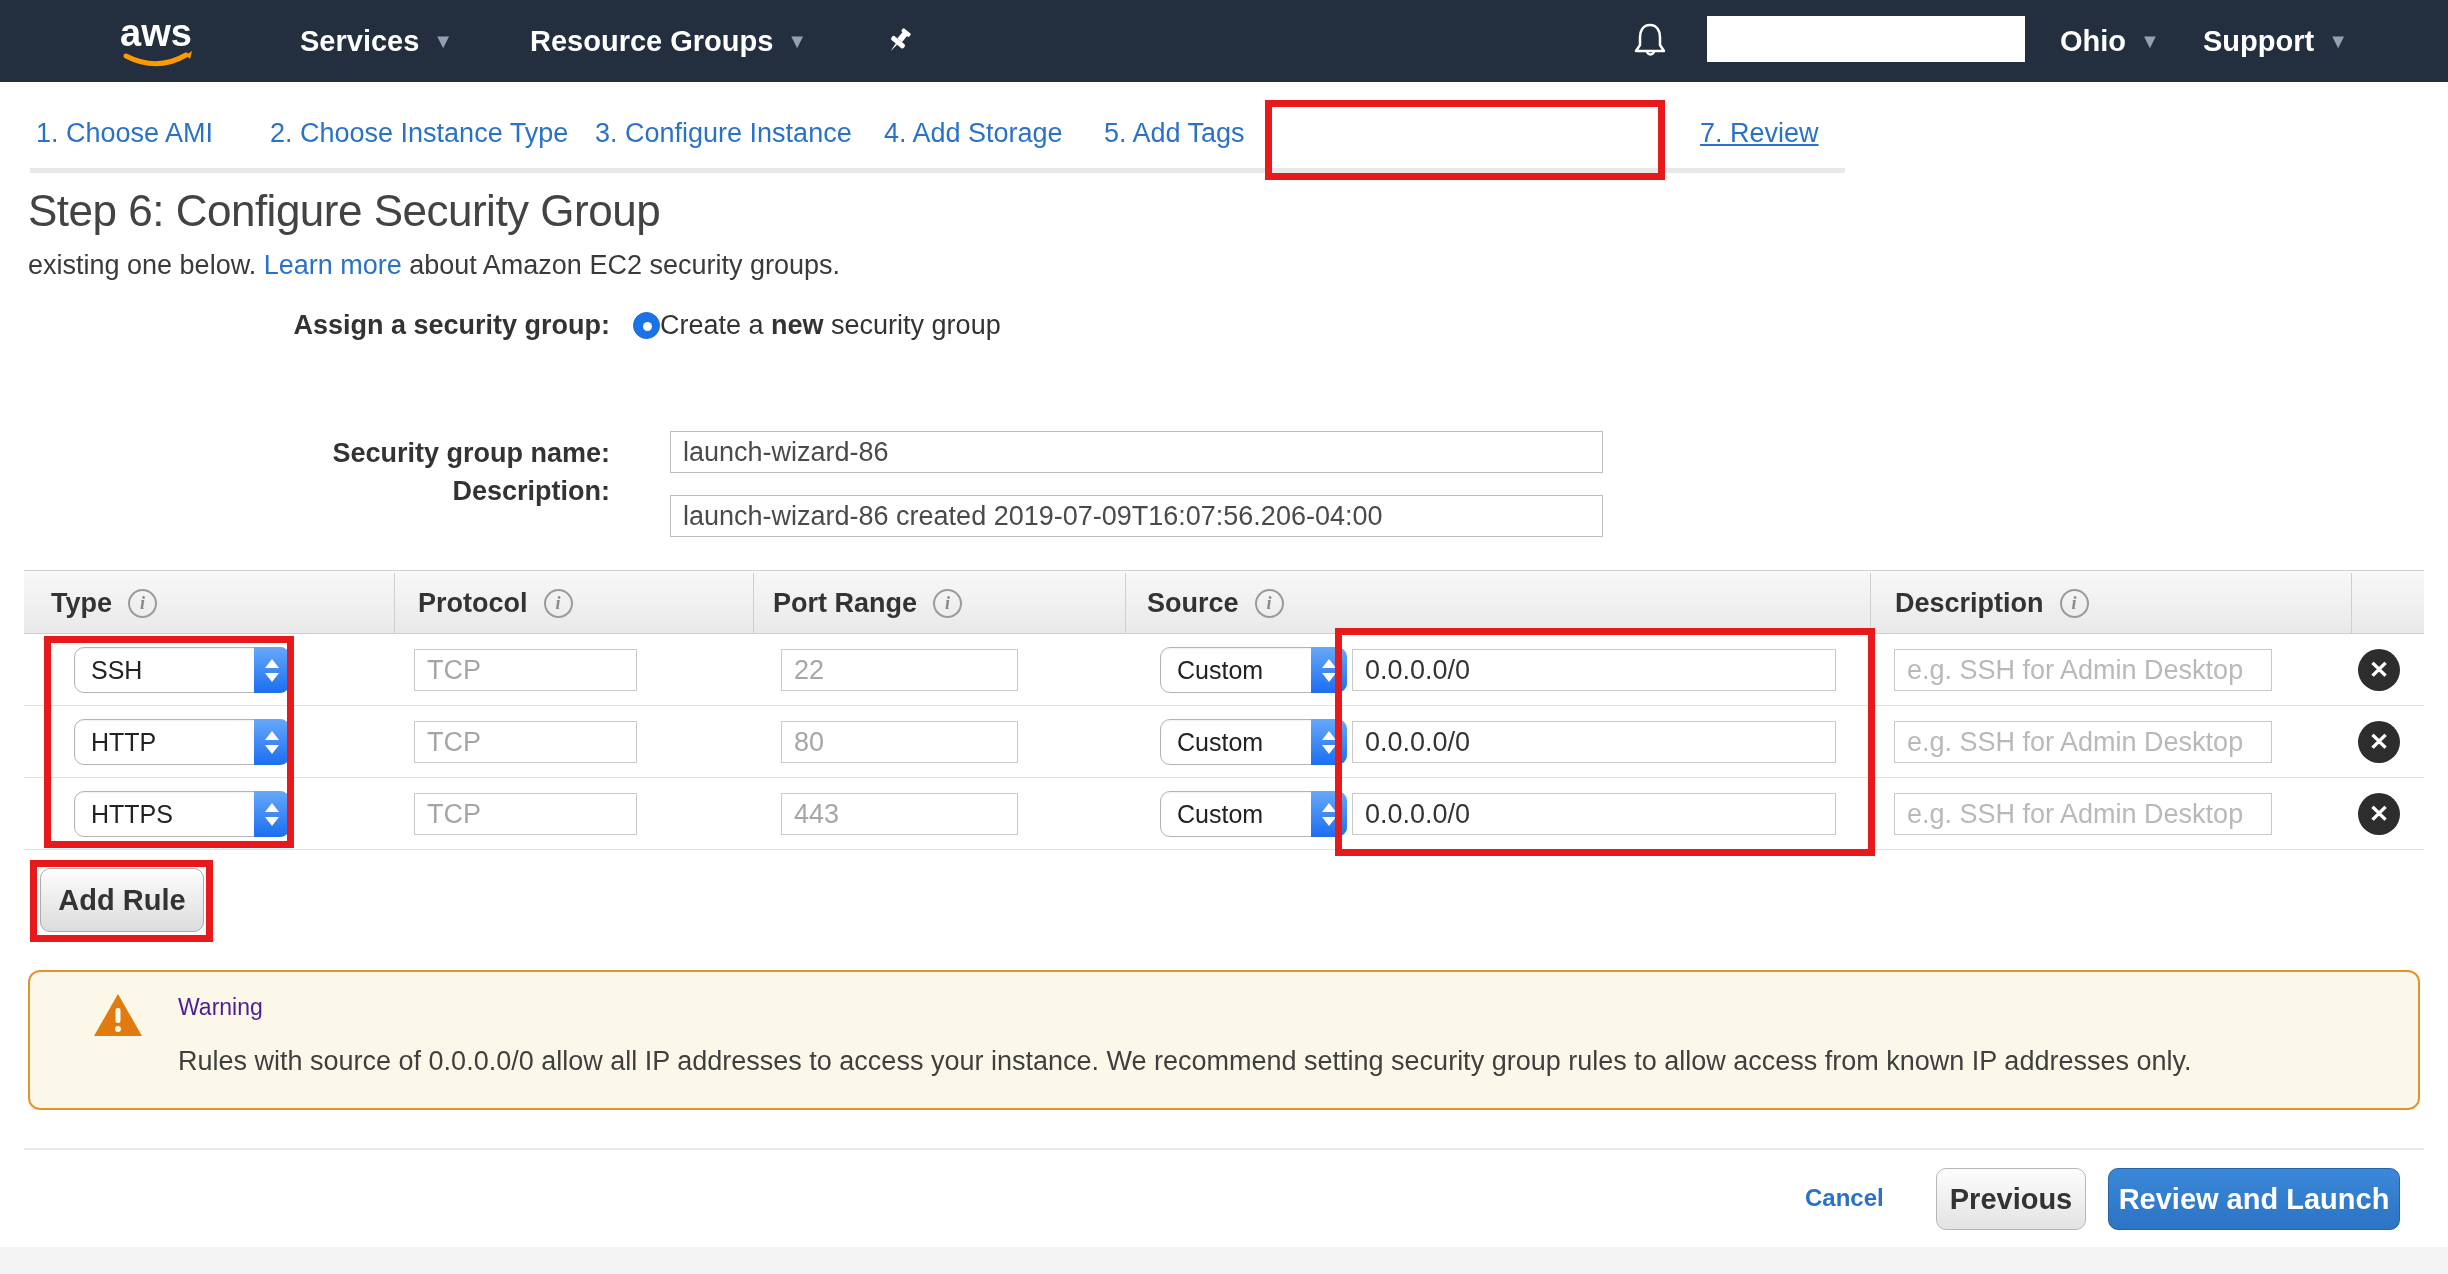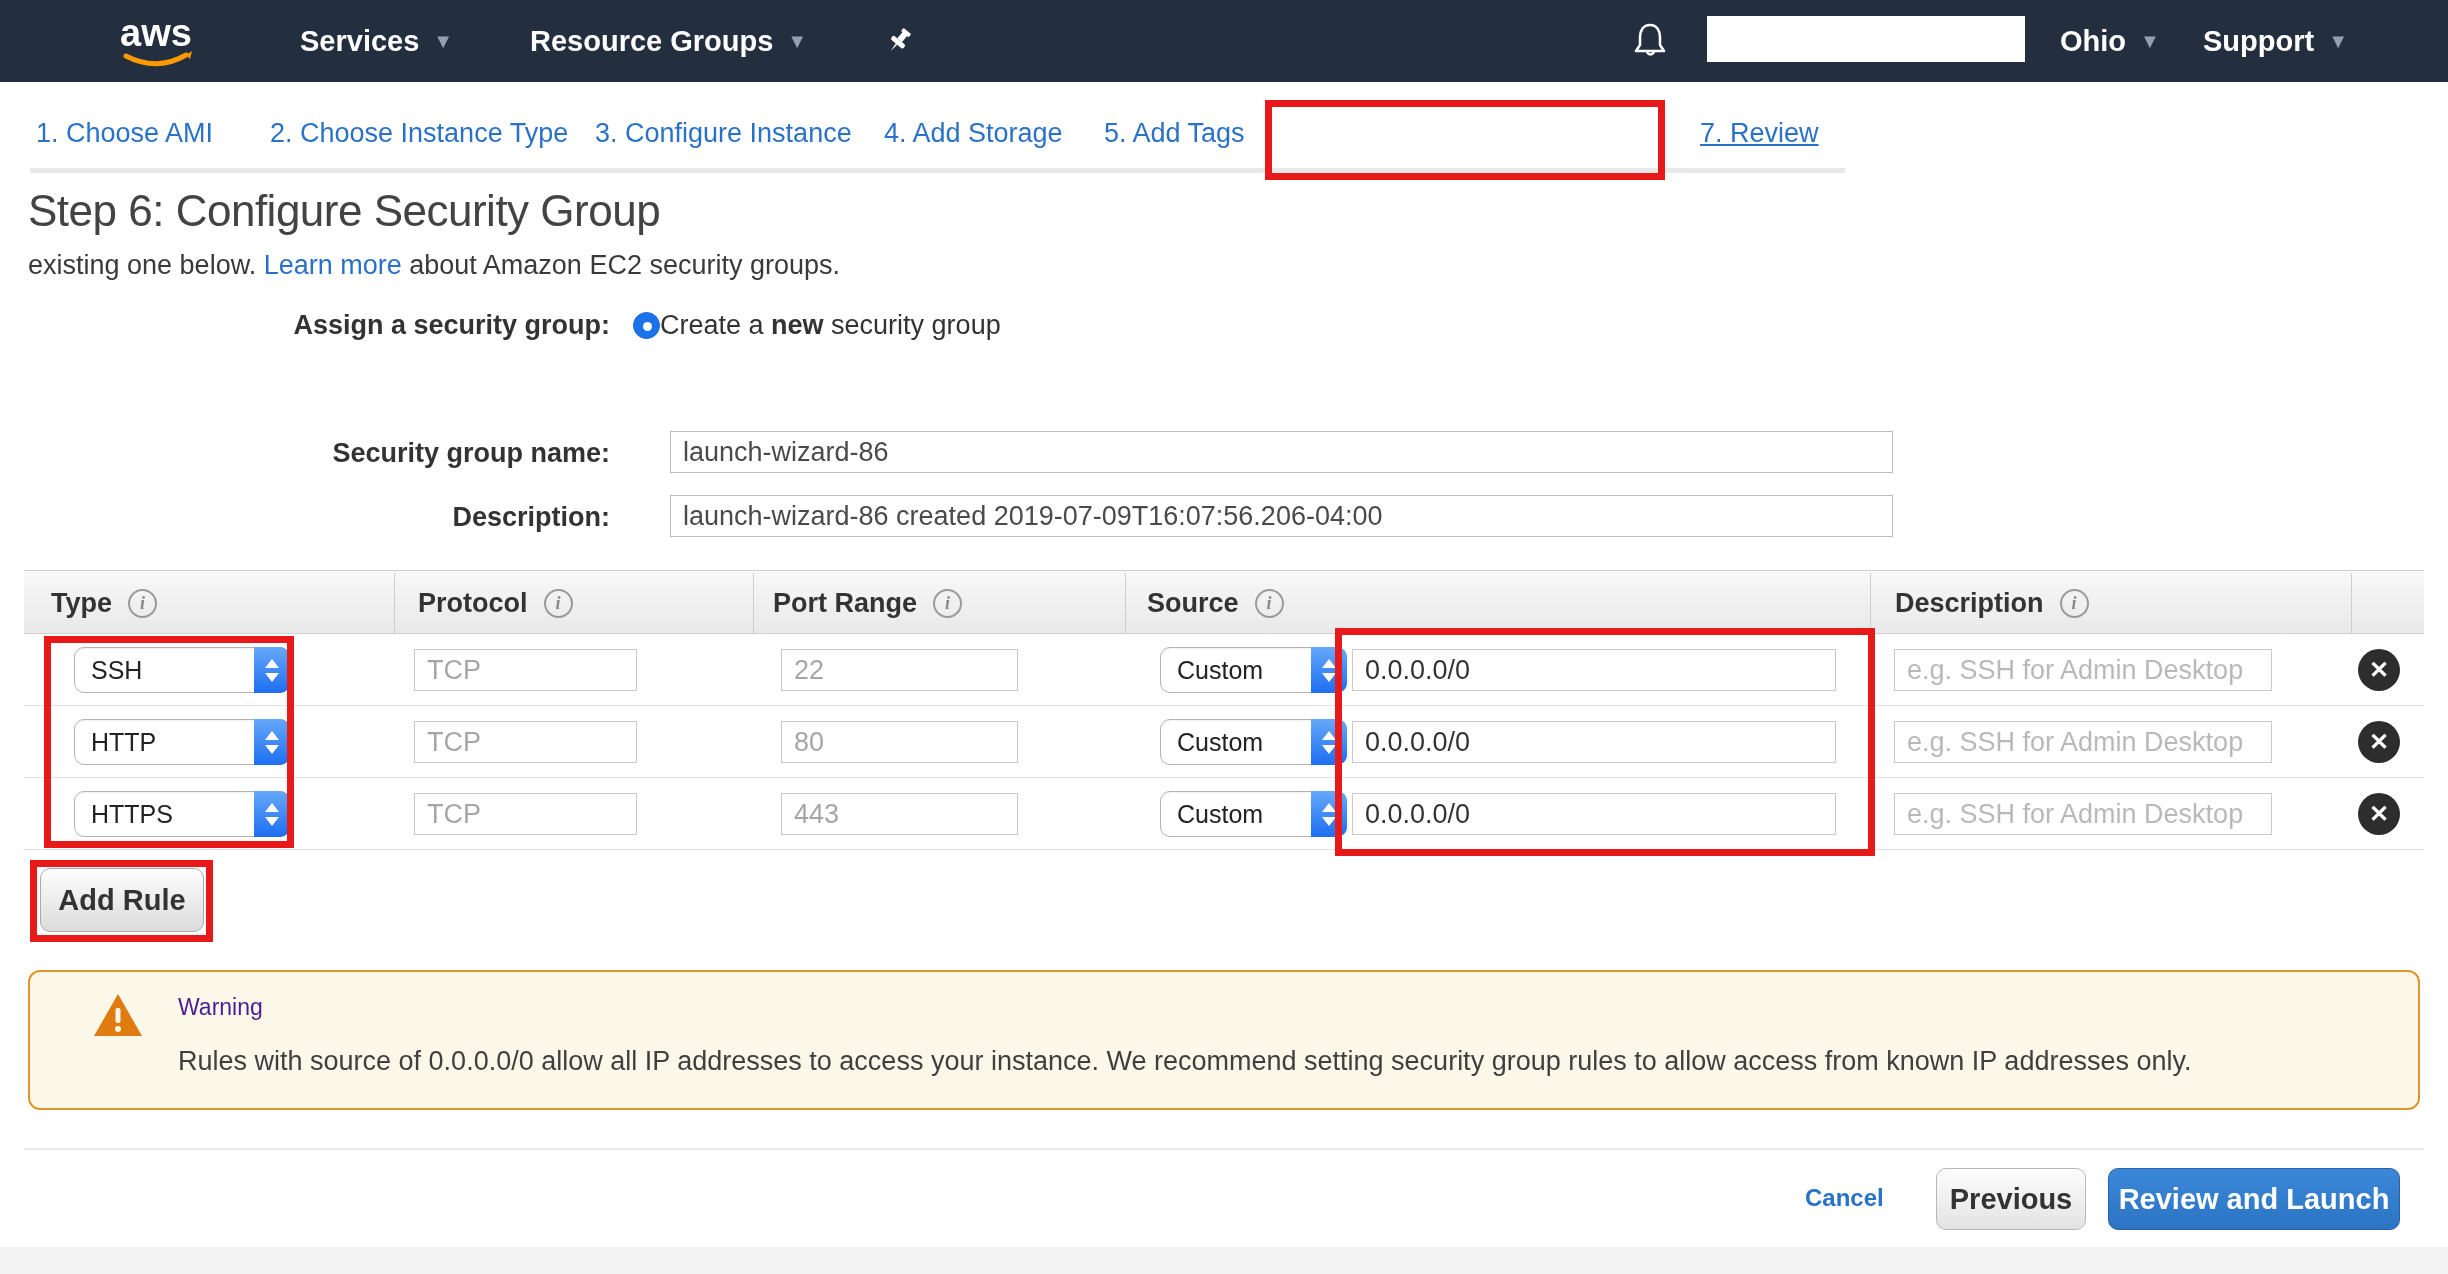--- a/index.html
+++ b/index.html
@@ -26,21 +26,21 @@
   .page-title { position:absolute; left:28px; top:186px; font-size:44px; font-weight:400; color:#434343; letter-spacing:-0.5px; }
   .page-intro { position:absolute; left:28px; top:250px; font-size:27px; color:#3a3a3a; }
   .link { color:#2a72c8; cursor:pointer; text-decoration:none; }
 
   
   .form-label { position:absolute; width:586px; left:24px; text-align:right; font-size:27px; font-weight:700; color:#333; }
   .radio-row { position:absolute; left:633px; display:flex; align-items:center; font-size:27px; color:#333; }
   .radio { width:27px; height:27px; border-radius:50%; border:1px solid #b9b9b9; background:#fff; display:inline-block; flex:0 0 auto; position:relative; }
   .radio.sel { background:#1a73e8; border-color:#1a67d2; }
   .radio.sel::after { content:""; position:absolute; left:9px; top:9px; width:9px; height:9px; border-radius:50%; background:#fff; }
-  .txt-input { position:absolute; left:670px; width:1223px; height:42px; border:1px solid #bdbdbd; background:#fff; font-family:"Liberation Sans",sans-serif; font-size:27px; color:#4a4a4a; padding:0 12px; }
+  .txt-input { position:absolute; left:670px; width:933px; height:42px; border:1px solid #bdbdbd; background:#fff; font-family:"Liberation Sans",sans-serif; font-size:27px; color:#4a4a4a; padding:0 12px; }
 
   
   .rules-table { position:absolute; left:24px; top:570px; width:2400px; }
   .tbl-header { position:relative; height:64px; background:linear-gradient(#f8f8f8,#e9e9e9); border-top:1px solid #d0d0d0; border-bottom:1px solid #cfcfcf; }
   .th { position:absolute; top:0; height:64px; display:flex; align-items:center; font-size:27px; font-weight:700; color:#333; }
   .th-div { position:absolute; top:2px; width:1px; height:60px; background:#cfcfcf; }
   .info-icon { display:inline-flex; align-items:center; justify-content:center; width:29px; height:29px; border:2px solid #9b9b9b; border-radius:50%; color:#8a8a8a; font-size:18px; font-style:italic; font-family:"Liberation Serif",serif; margin-left:16px; font-weight:700; }
   .tbl-row { position:relative; height:72px; border-bottom:1px solid #e2e2e2; background:#fff; }
 
   .mac-select { position:absolute; top:13px; height:46px; background:#fff; border:1px solid #b3b3b3; border-radius:10px; display:flex; align-items:center; cursor:pointer; box-shadow:inset 0 1px 2px rgba(0,0,0,.06);margin-left:12px; }
@@ -147,21 +147,21 @@
   </div>
 
   <div class="form-label" style="top:310px;">Assign a security group:</div>
   <div class="radio-row" style="top:310px;">
     <span class="radio sel"></span>
     <span><span>Create a </span><b>new</b><span> security group</span></span>
   </div>
 
   <div class="form-label" style="top:438px;">Security group name:</div>
   <input class="txt-input" style="top: 431px;" value="launch-wizard-86">
-  <div class="form-label" style="top:502px;text-align:right;">Description:</div>
+  <div class="form-label" style="top:476px;text-align:right;">Description:</div>
   <input class="txt-input" style="top: 495px;" value="launch-wizard-86 created 2019-07-09T16:07:56.206-04:00">
 
   <div class="rules-table">
     <div class="tbl-header">
       <div class="th" style="left:27px;">
           <span>Type</span>
           <span class="info-icon">i</span>
         </div>
       <div class="th" style="left:394px;">
           <span>Protocol</span>

